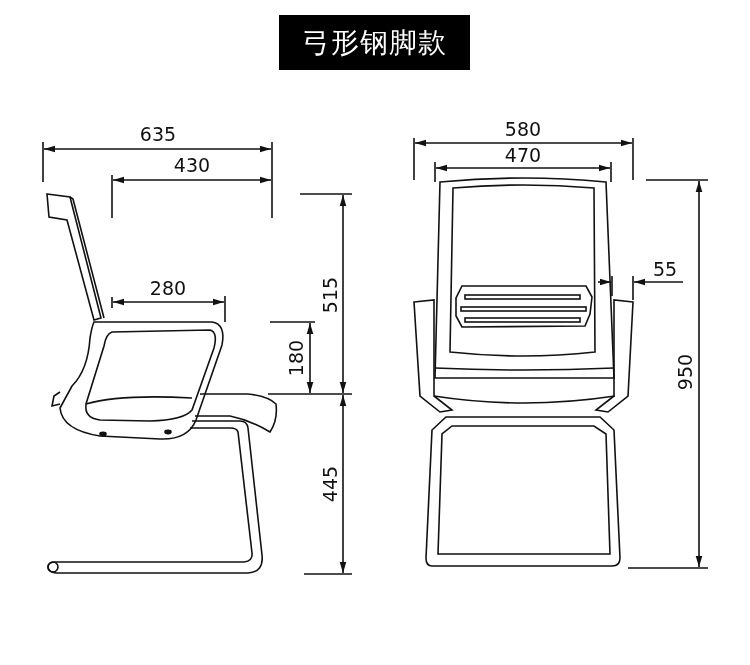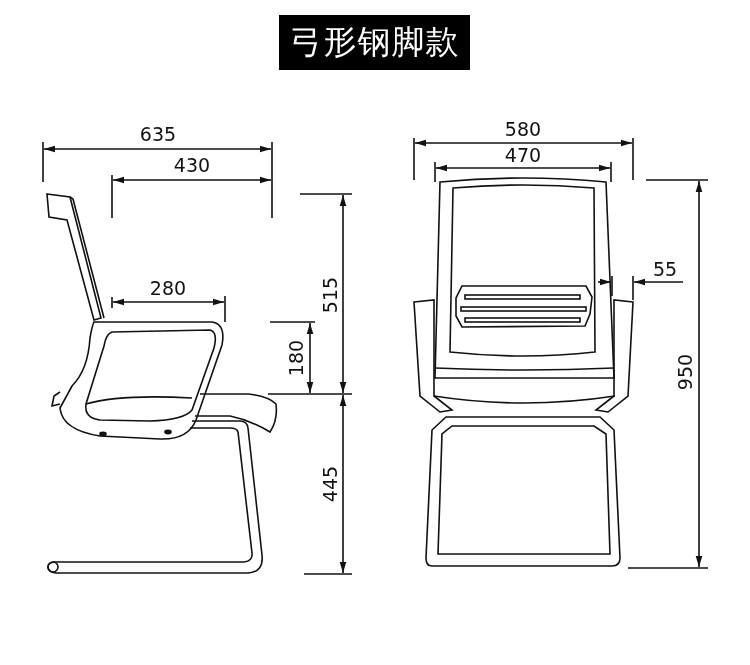--- a/index.html
+++ b/index.html
@@ -1,21 +1,21 @@
 <!DOCTYPE html>
 <html><head>
   <meta charset="utf-8">
   <style>
     html, body { margin: 0; padding: 0; background: #ffffff; }
     body { width: 750px; height: 665px; position: relative; overflow: hidden; font-family: "DejaVu Sans", sans-serif; }
     .title-box {
       position: absolute; left: 279px; top: 15px; width: 191px; height: 55px;
       background: #000000; color: #ffffff;
       display: flex; align-items: center; justify-content: center;
-      font-family: "DejaVu Sans", sans-serif; font-size: 33px; letter-spacing: 1px;
+      font-family: "DejaVu Sans", sans-serif; font-size: 28px; letter-spacing: 1px;
     }
     svg.drawing { position: absolute; left: 0; top: 0; width: 750px; height: 665px; }
     .dim-text { font-family: "DejaVu Sans", sans-serif; font-size: 19px; fill: #111111; }
   </style>
 </head>
 <body>
 
 <div class="title-box">
   <span>弓形钢脚款</span>
 </div>

